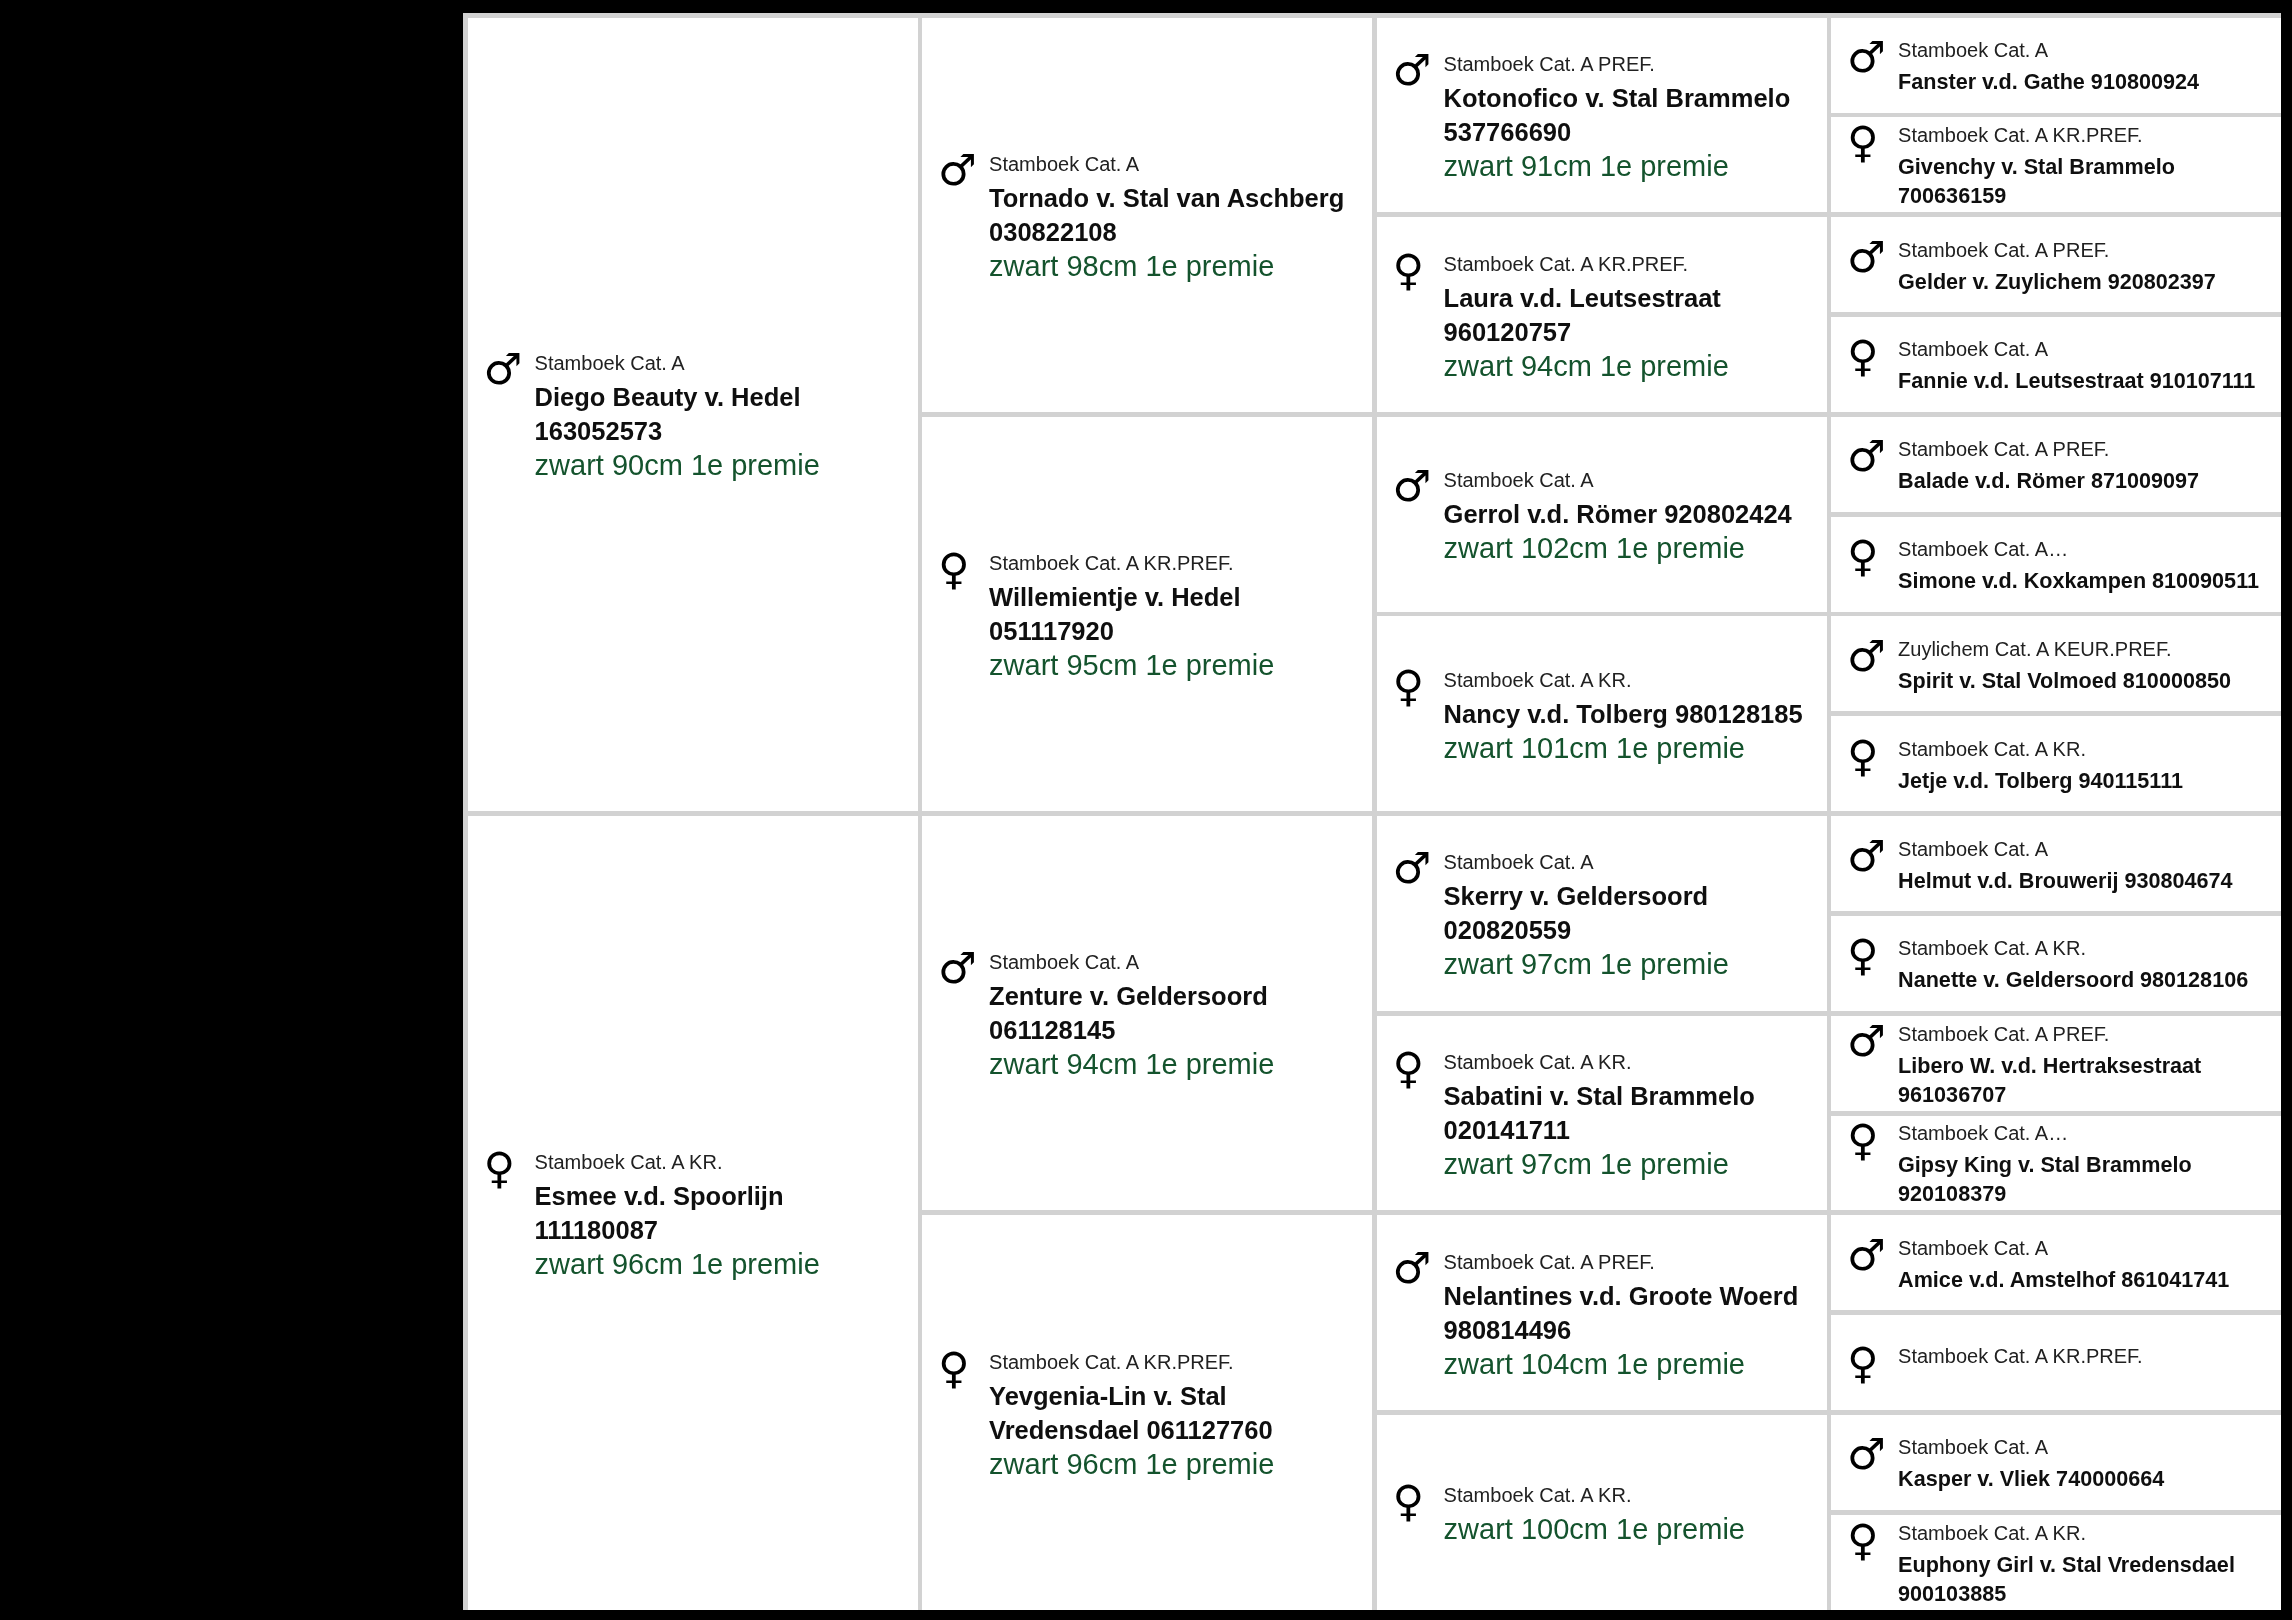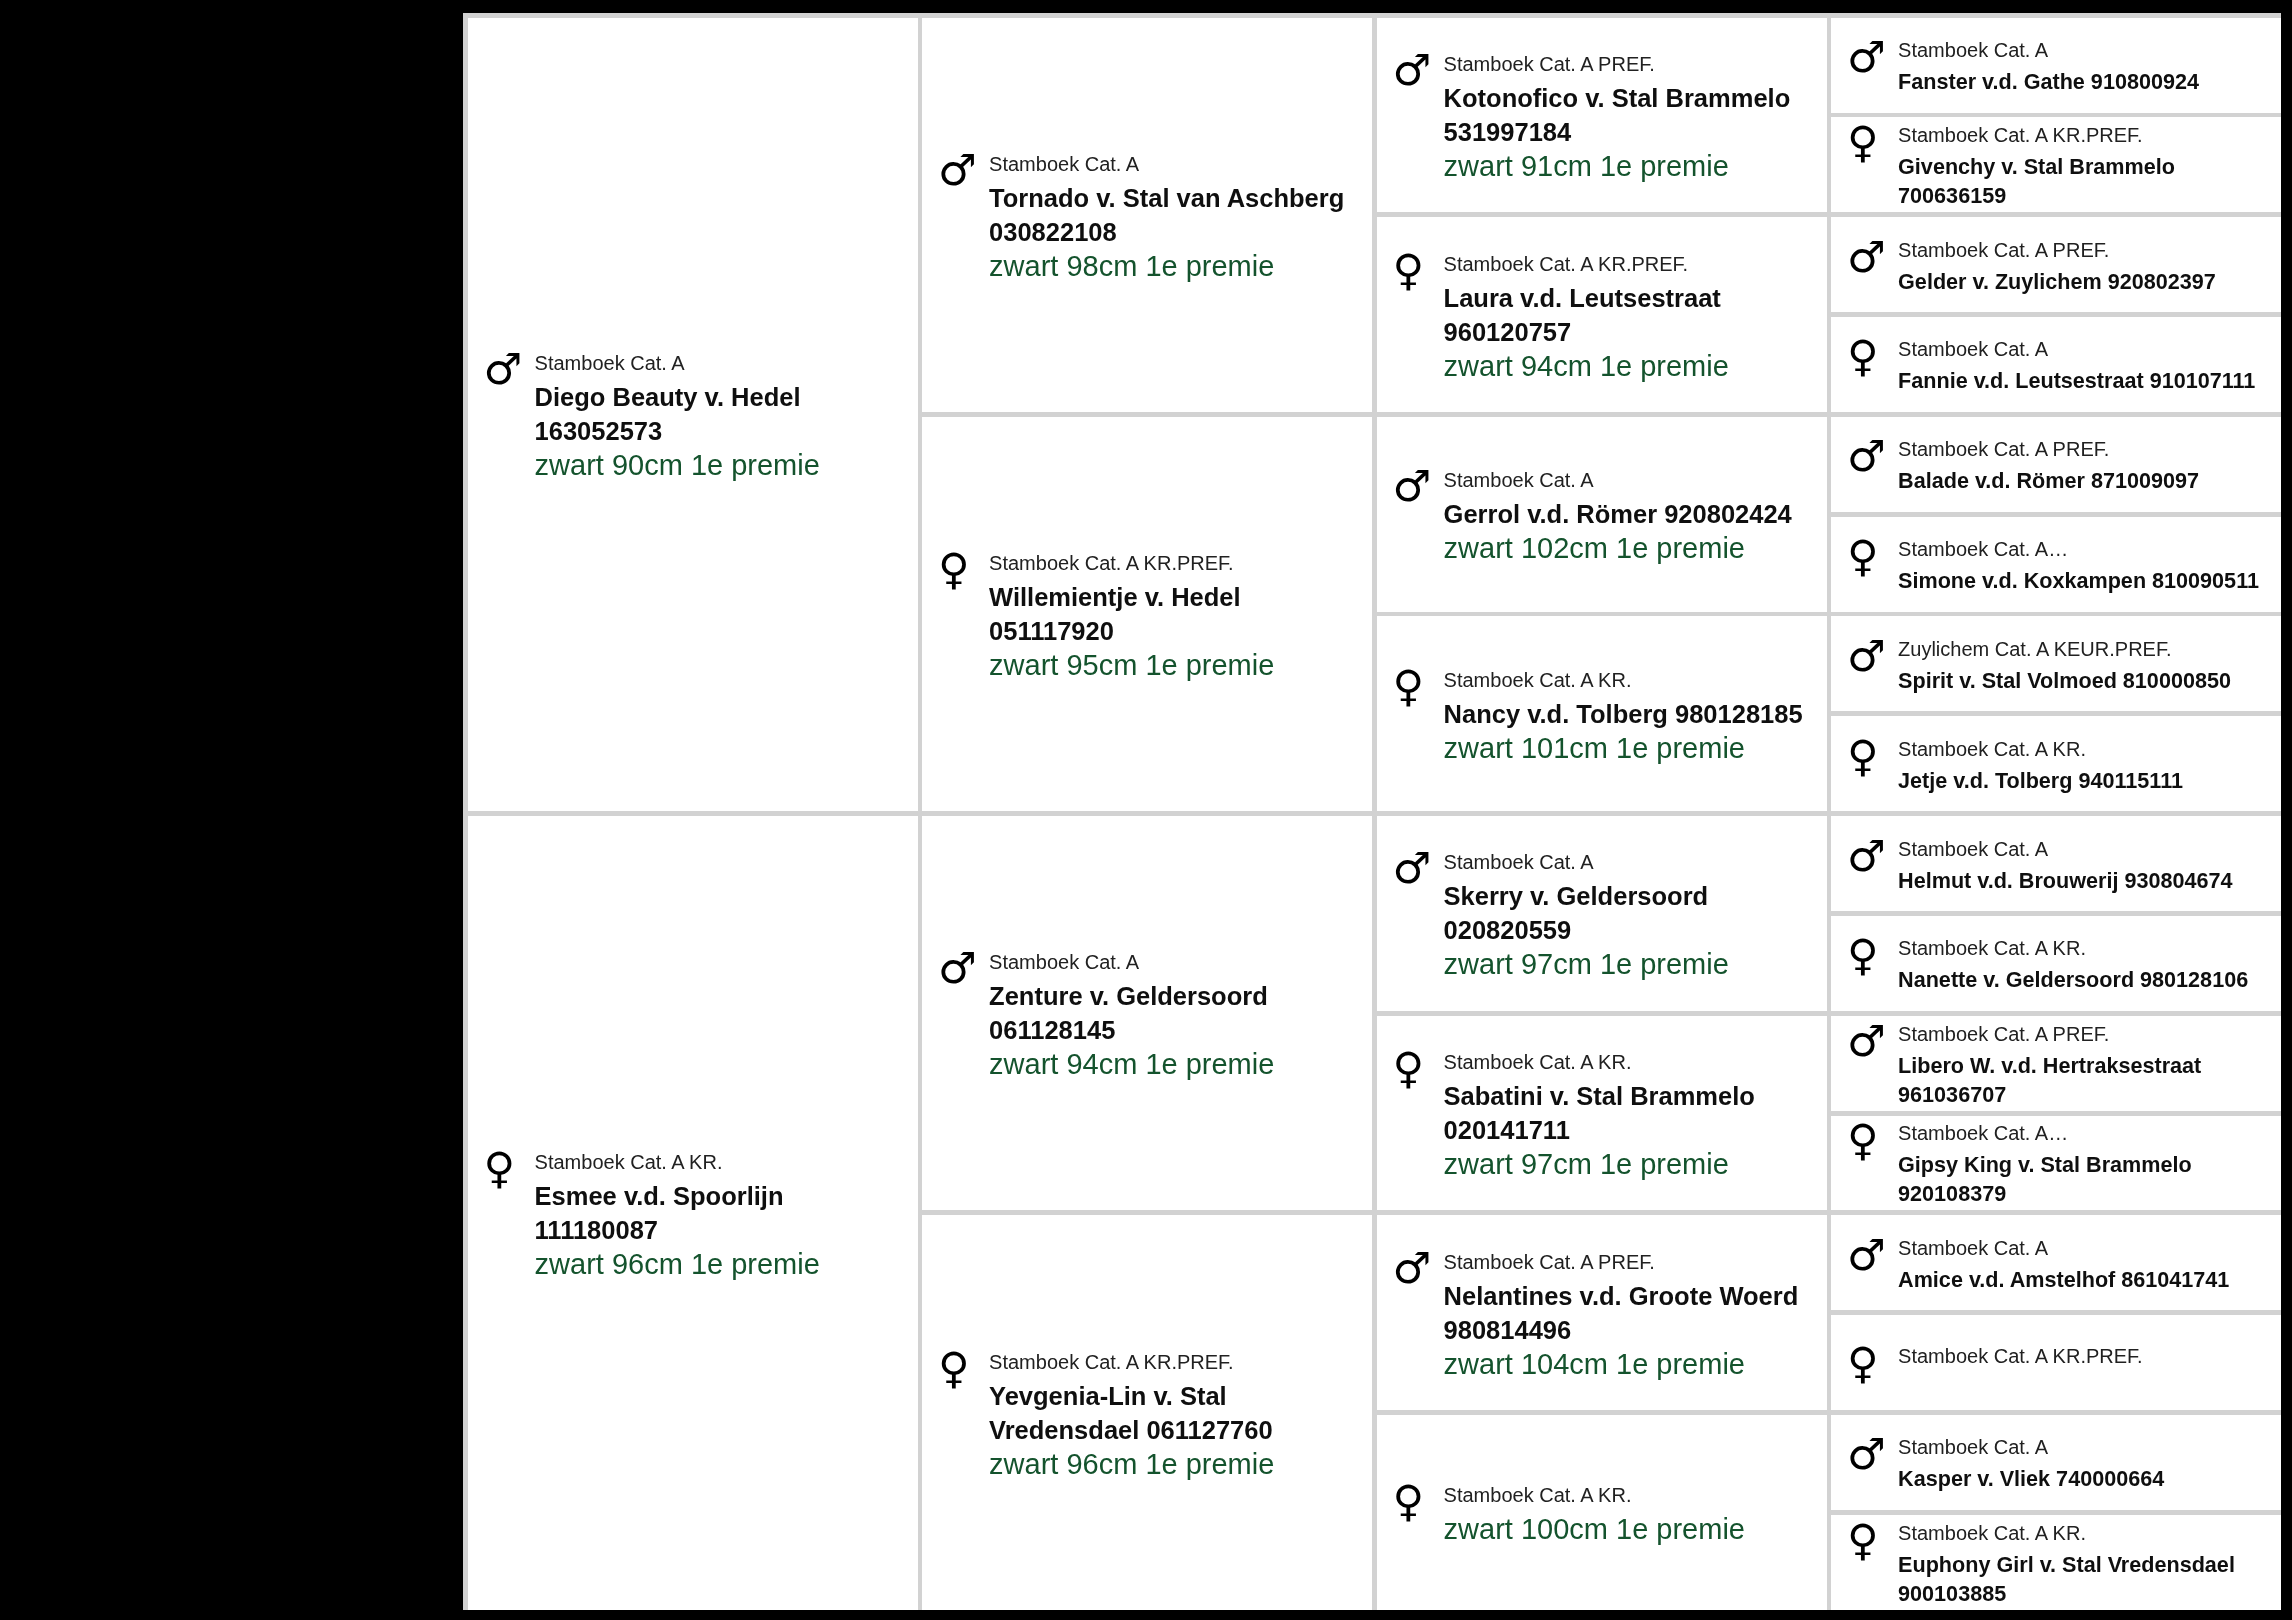--- a/index.html
+++ b/index.html
@@ -96,21 +96,21 @@
         </div>
       </div>
     </div>
 
     <div class="cell g3" style="grid-area:1/3/3/4">
       <div class="entry">
         <span class="sex">♂</span>
         <div class="text">
           <div class="cat">Stamboek Cat. A PREF.</div>
           <div class="name">Kotonofico v. Stal Brammelo
-531997184</div>
+537766690</div>
           <div class="det">zwart 91cm 1e premie</div>
         </div>
       </div>
     </div>
     <div class="cell g3" style="grid-area:3/3/5/4">
       <div class="entry">
         <span class="sex">♀</span>
         <div class="text">
           <div class="cat">Stamboek Cat. A KR.PREF.</div>
           <div class="name">Laura v.d. Leutsestraat

